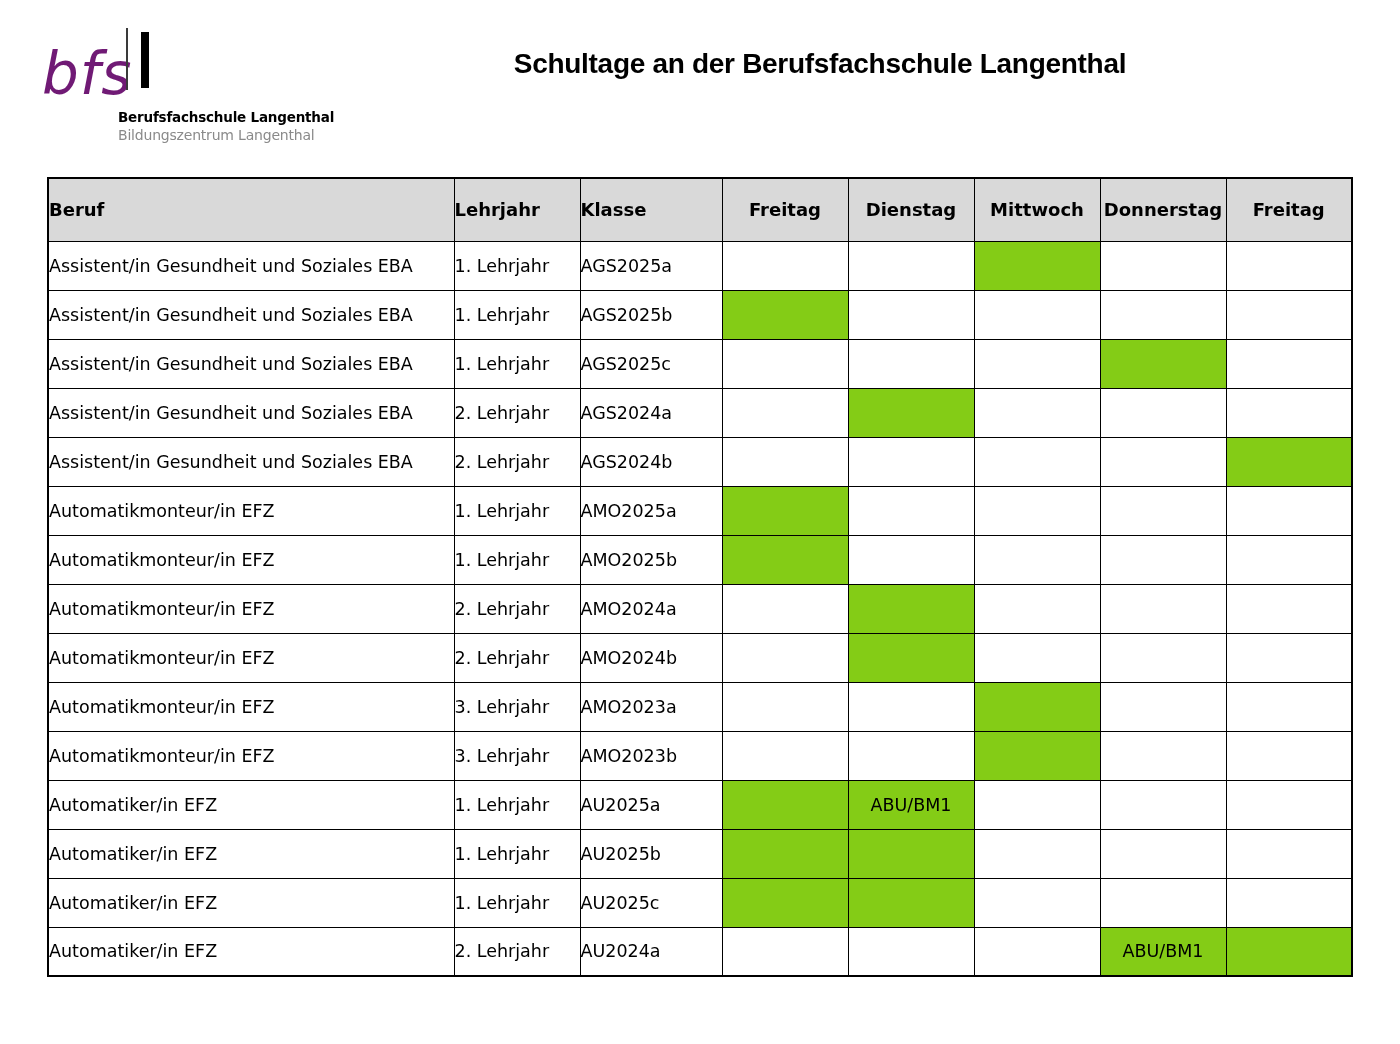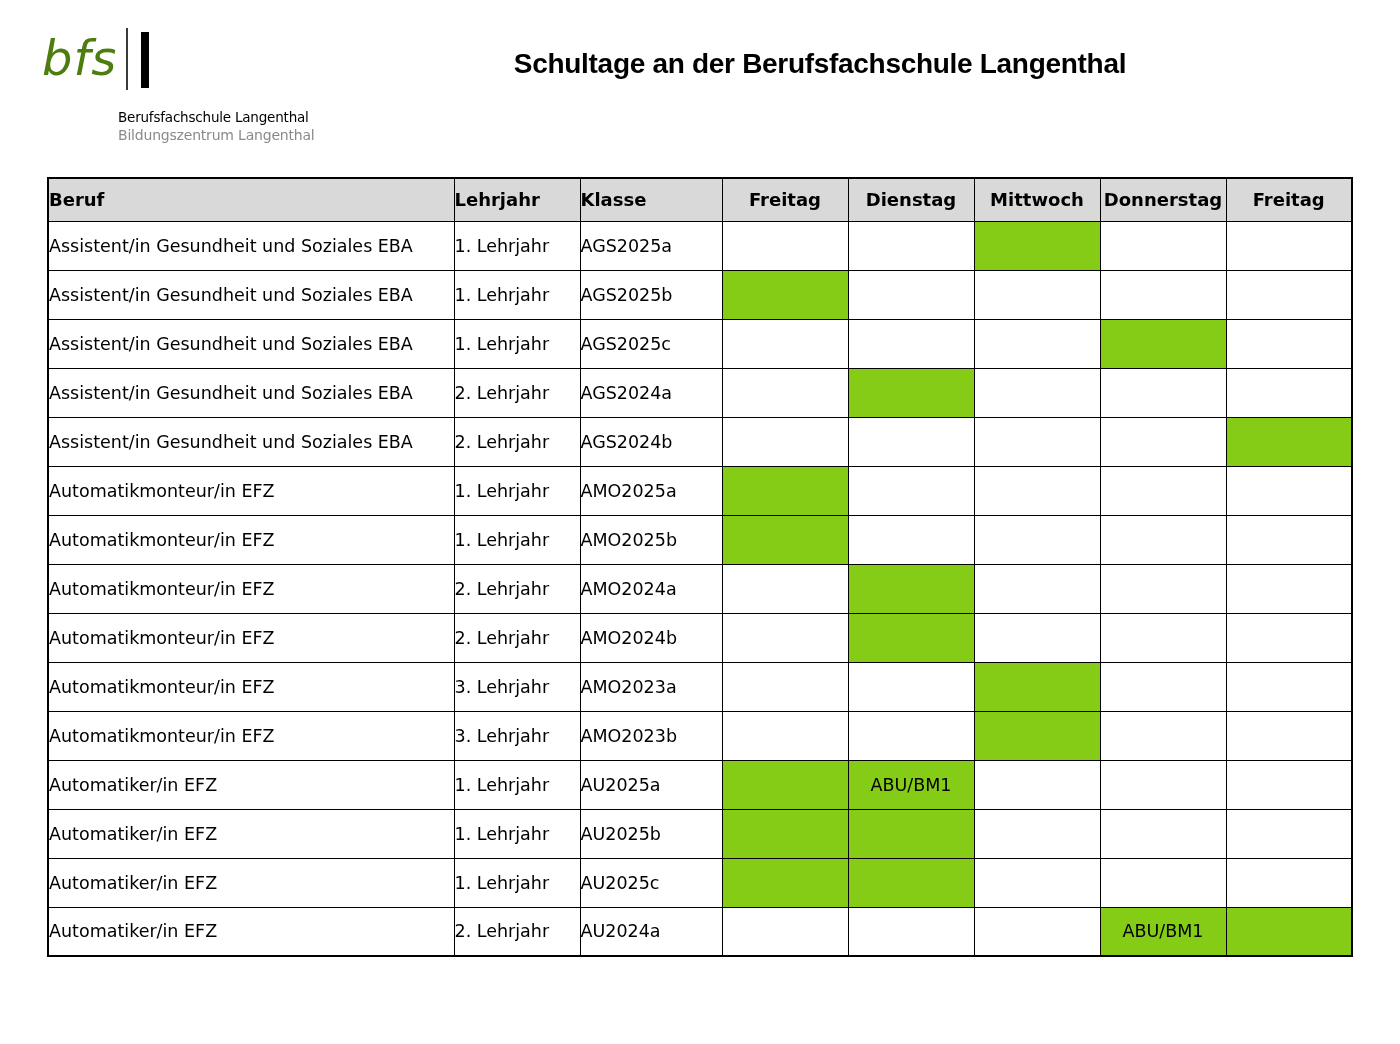--- a/index.html
+++ b/index.html
@@ -28,28 +28,28 @@
     top: 26px;
     width: 300px;
   }
   .logo-mark {
     position: relative;
     height: 72px;
   }
   .logo-bfs {
     position: absolute;
     left: 0;
-    top: 0;
+    top: 16px;
     font-family: "DejaVu Sans", sans-serif;
     font-style: italic;
     font-weight: 400;
-    font-size: 48px;
+    font-size: 58px;
     line-height: 64px;
     letter-spacing: 1px;
-    color: #4d7c0f;
+    color: #701a75;
   }
   .logo-rule-thin {
     position: absolute;
     left: 84px;
     top: 2px;
     width: 2px;
     height: 62px;
     background: #3a3a3a;
   }
   .logo-rule-thick {
@@ -61,21 +61,21 @@
     background: #000000;
   }
   .logo-text {
     position: absolute;
     left: 76px;
     top: 82px;
     white-space: nowrap;
   }
   .logo-line1 {
     font-family: "DejaVu Sans", sans-serif;
-    font-weight: normal;
+    font-weight: bold;
     font-size: 13.5px;
     line-height: 18px;
     color: #000000;
     letter-spacing: -0.2px;
   }
   .logo-line2 {
     font-family: "DejaVu Sans", sans-serif;
     font-weight: normal;
     font-size: 14px;
     line-height: 18px;
@@ -123,21 +123,21 @@
     font-size: 17.5px;
     font-weight: normal;
     color: #000000;
     background: #ffffff;
     box-sizing: border-box;
   }
   table.schedule thead th {
     background: #d9d9d9;
     font-weight: bold;
     font-size: 18px;
-    height: 43px;
+    height: 63px;
   }
   .col-beruf   { width: 406px; }
   .col-lehrjahr{ width: 126px; }
   .col-klasse  { width: 142px; }
   .col-day     { width: 126px; }
 
   .cell-pad-left { padding-left: 8px; text-align: left; }
   .cell-center   { text-align: center; }
 
   td.day {

